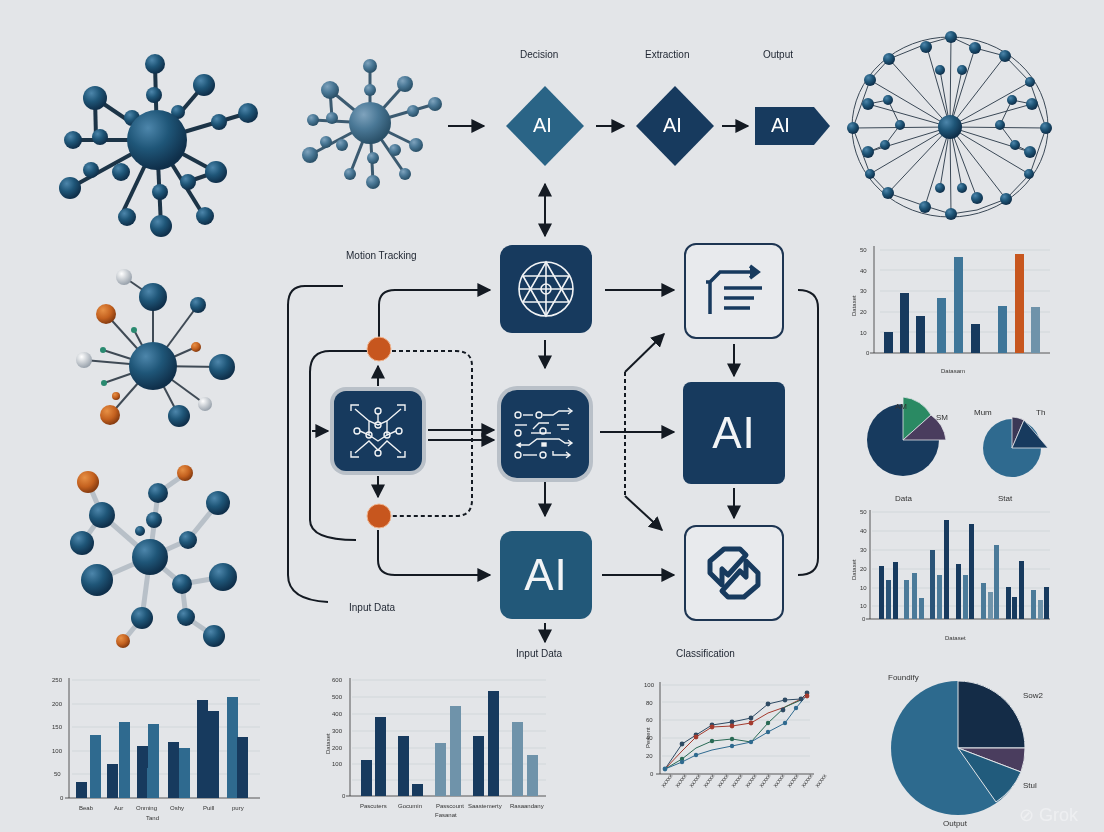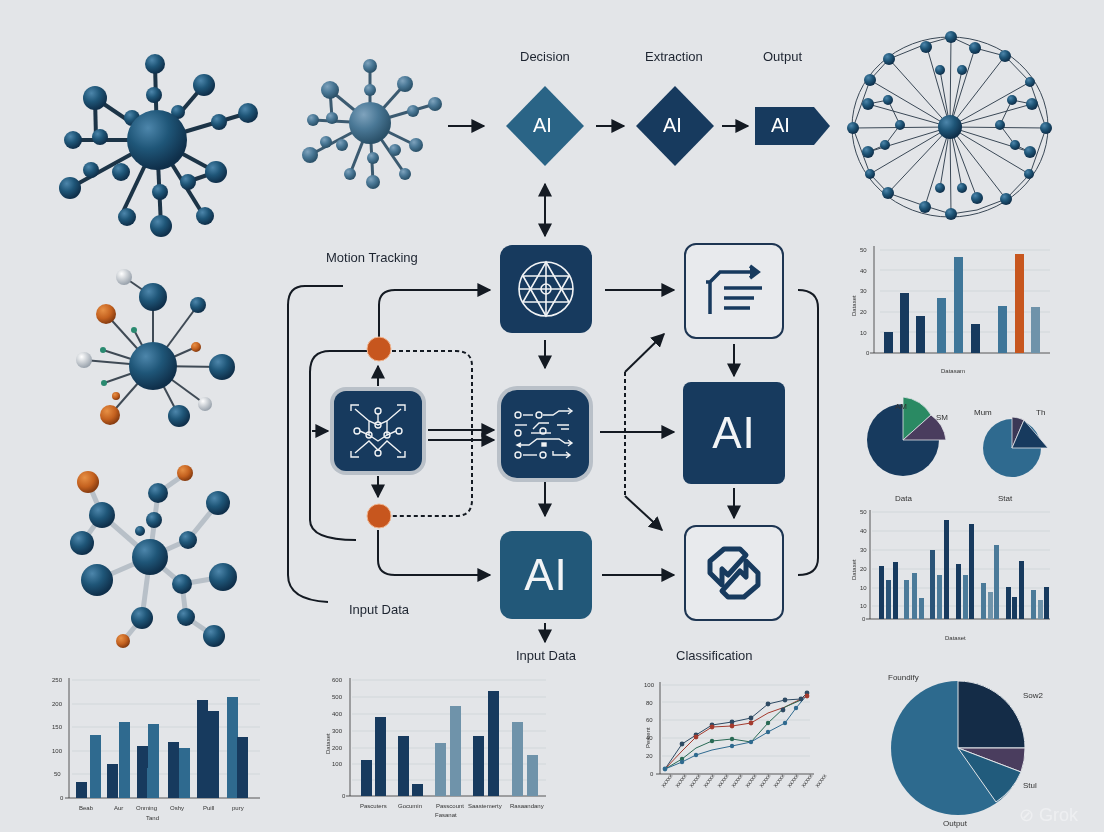--- a/index.html
+++ b/index.html
@@ -4,21 +4,21 @@
 <style>
   html, body { margin: 0; padding: 0; }
   body {
     width: 1104px; height: 832px; overflow: hidden; position: relative;
     background: #e3e5e8;
     font-family: "Liberation Sans", sans-serif;
     color: #1b2330;
   }
   .abs { position: absolute; }
   svg { position: absolute; overflow: visible; }
-  .label { position: absolute; font-size: 13px; color: #1d2430; white-space: nowrap; }
+  .label { position: absolute; font-size: 10px; color: #1d2430; white-space: nowrap; }
   .node-box {
     position: absolute; border-radius: 12px; box-sizing: border-box;
     display: flex; align-items: center; justify-content: center;
   }
   .dark { background: #173a5e; }
   .mid { background: #225879; }
   .outline { background: #e8eaed; border: 2.5px solid #1d3552; }
   .ai-text { color: #f2f4f6; font-size: 44px; letter-spacing: 1px; }
   .shadowed { box-shadow: 0 0 0 4px #b9c0c8; }
   .tick { font-size: 6px; fill: #333; font-family: "Liberation Sans", sans-serif; }
@@ -316,21 +316,21 @@
   </g>
 </svg>
 
 <div class="label" style="left:520px;top:49px;">Decision</div>
 <div class="label" style="left:645px;top:49px;text-align:right;">Extraction</div>
 <div class="label" style="left:763px;top:49px;">Output</div>
 <div class="abs" style="left:533px;top:114px;color:#fff;font-size:20px;">AI</div>
 <div class="abs" style="left:663px;top:114px;color:#fff;font-size:20px;">AI</div>
 <div class="abs" style="left:771px;top:114px;color:#fff;font-size:20px;">AI</div>
 
-<div class="label" style="left:326px;top:250px;">Motion Tracking</div>
+<div class="label" style="left:346px;top:250px;">Motion Tracking</div>
 <div class="label" style="left:349px;top:602px;">Input Data</div>
 <div class="label" style="left:516px;top:648px;">Input Data</div>
 <div class="label" style="left:676px;top:648px;">Classification</div>
 
 <div class="node-box dark" style="left:500px;top:245px;width:92px;height:88px;">
   <svg width="60" height="60" viewBox="0 0 60 60" style="position:relative;">
     <g stroke="#f1f3f5" stroke-width="1.6" fill="none">
       <circle cx="30" cy="30" r="27"></circle>
       <polygon points="30,3 53,43 7,43"></polygon>
         <polygon points="30,57 7,17 53,17"></polygon>

